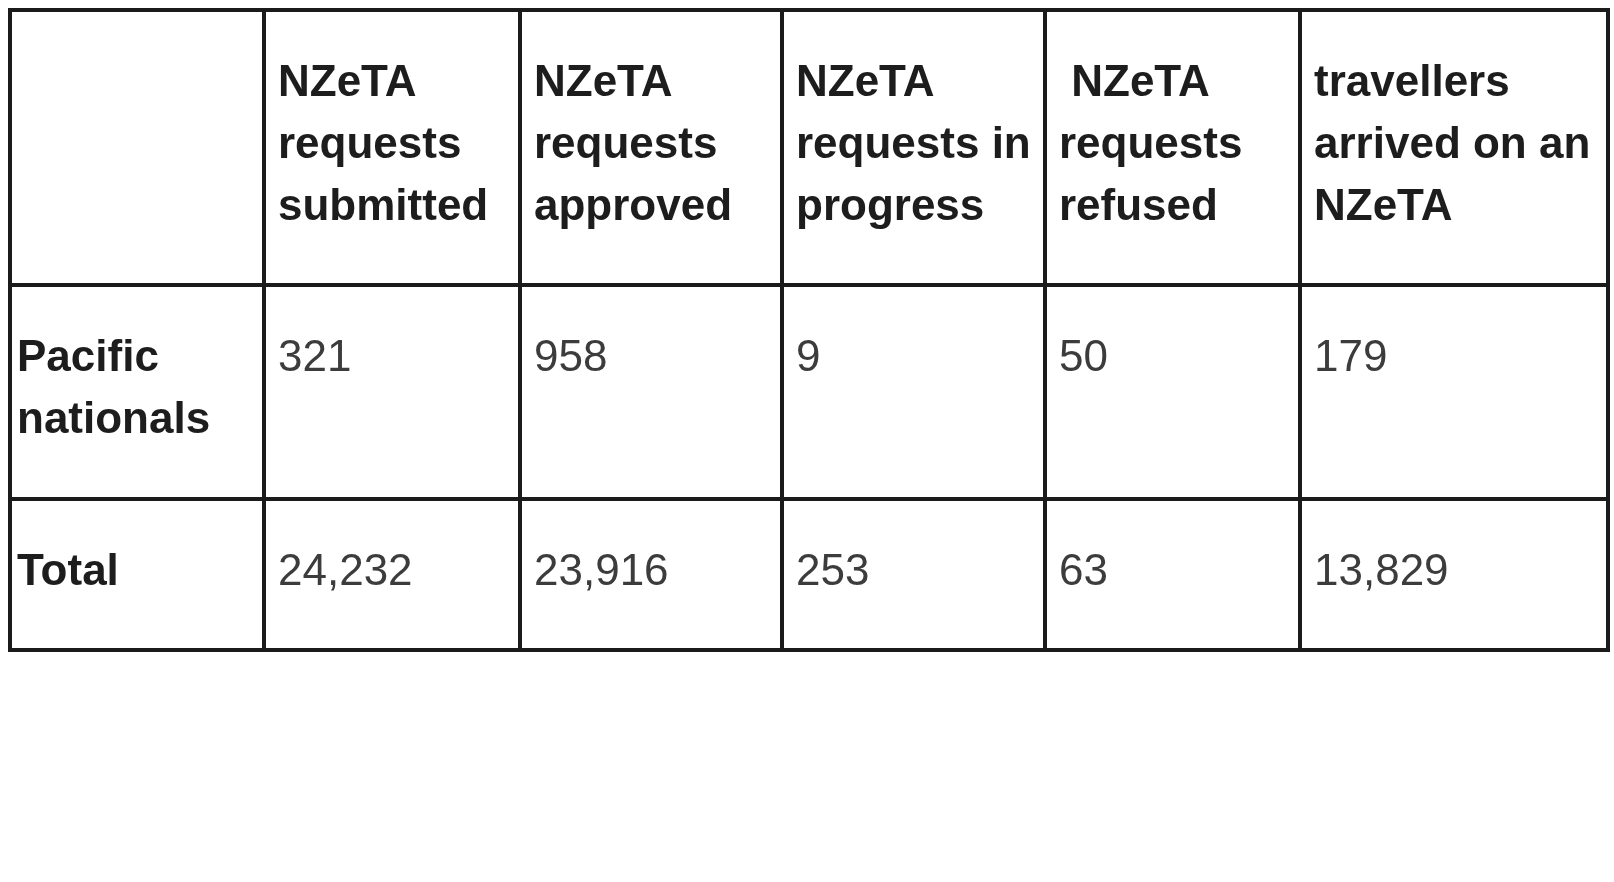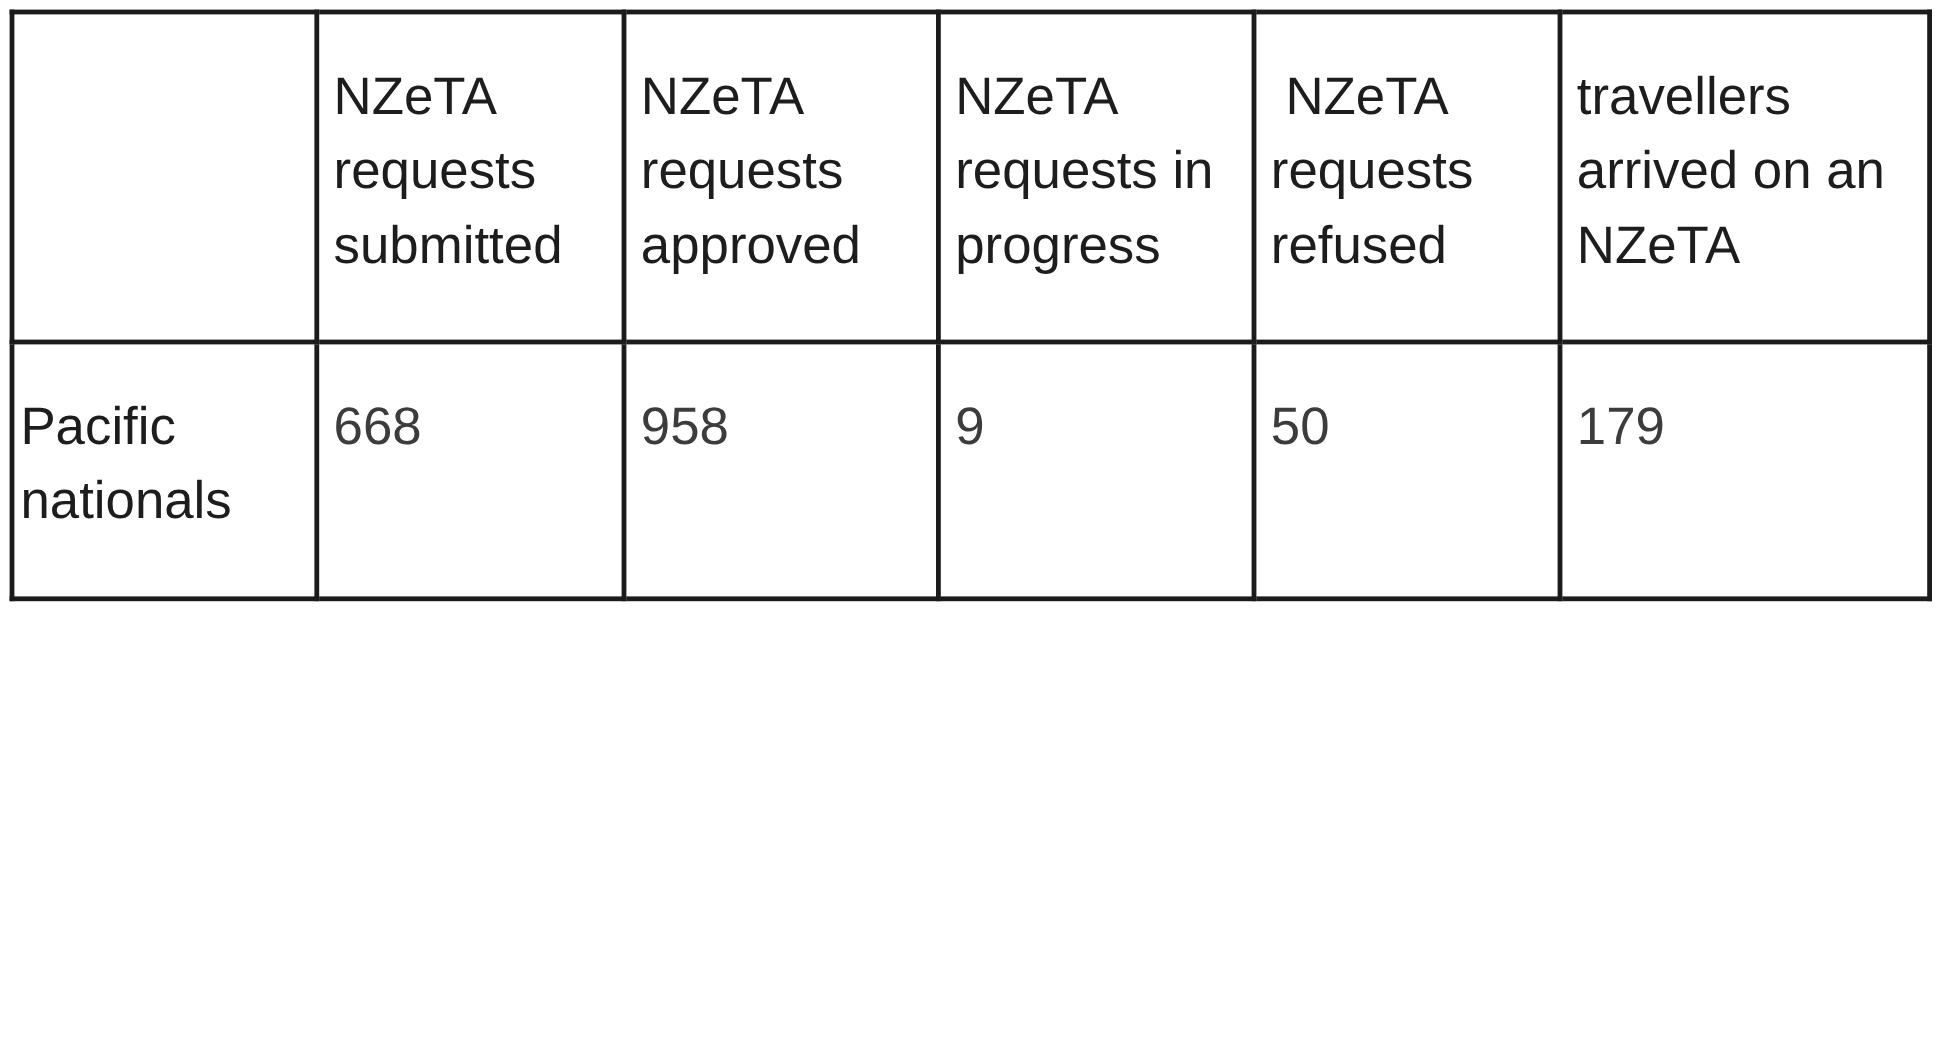--- a/index.html
+++ b/index.html
@@ -29,21 +29,21 @@
     border: 4px solid #1b1b1b;
     vertical-align: top;
     text-align: left;
     background: #ffffff;
     font-size: 44px;
     line-height: 62px;
     white-space: pre-wrap;
     padding: 38px 8px 8px 12px;
     overflow: hidden;
   }
-  table.nzeta th { font-weight: normal; color: #1d1d1d; }
+  table.nzeta th { font-weight: bold; color: #1d1d1d; }
   table.nzeta td { font-weight: normal; color: #3c3c3c; }
   table.nzeta th.rowhead, table.nzeta th.corner { padding-left: 5px; }
   tr.r-head  { height: 275px; }
   tr.r-data1 { height: 220px; }
   tr.r-data2 { height: 214px; margin-left: 30px; }
   tr.r-total { height: 151px; }
 </style>
 </head>
 <body>
 
@@ -74,21 +74,29 @@
 refused</th>
         <th>travellers
 arrived on an
 NZeTA</th>
       </tr>
     </thead>
     <tbody>
       <tr class="r-data2">
         <th class="rowhead">Pacific
 nationals</th>
-        <td>668</td>
+        <td>321</td>
         <td>958</td>
         <td>9</td>
         <td>50</td>
         <td>179</td>
+      </tr>
+      <tr class="r-total">
+        <th class="rowhead">Total</th>
+        <td>24,232</td>
+        <td>23,916</td>
+        <td>253</td>
+        <td>63</td>
+        <td>13,829</td>
       </tr>
     </tbody>
   </table>
 </div>
 
 </body></html>

